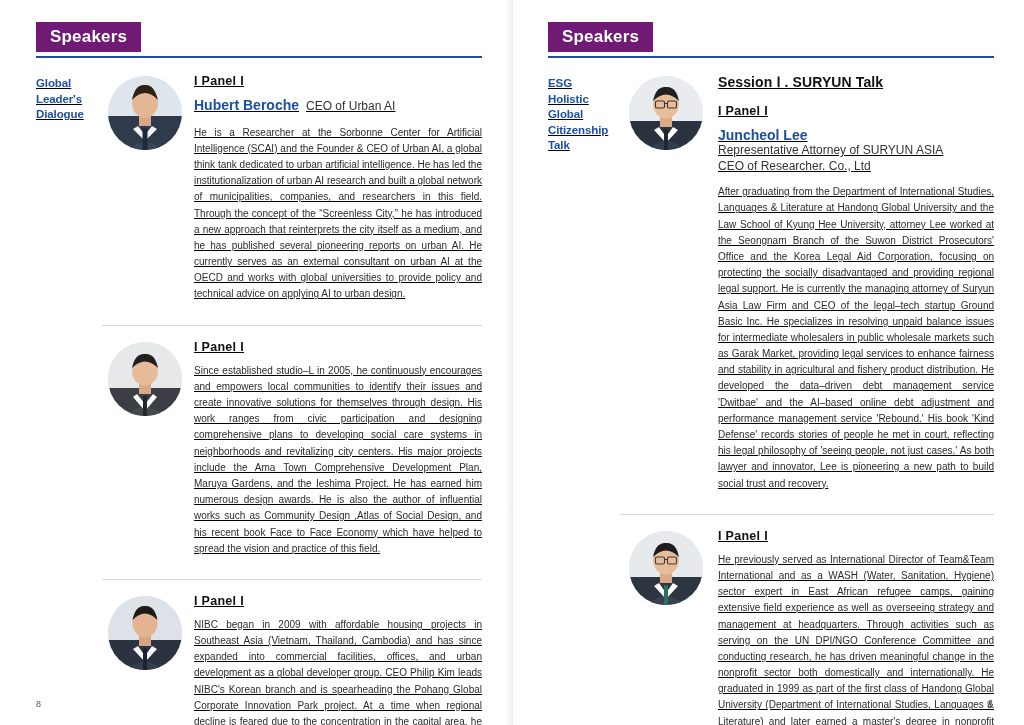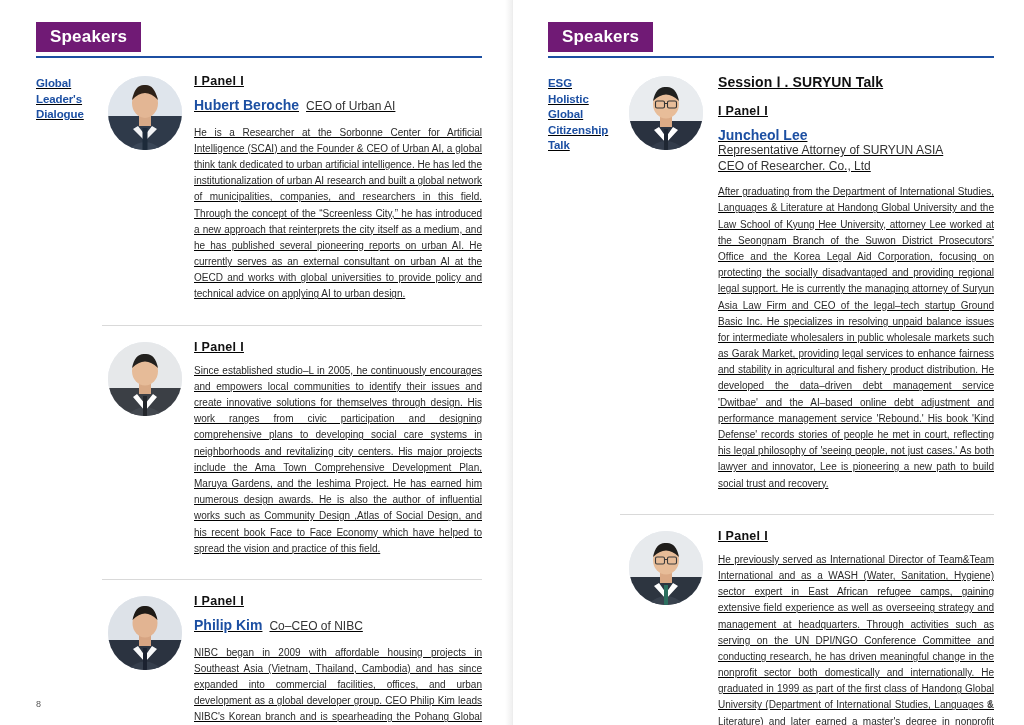--- a/index.html
+++ b/index.html
@@ -256,24 +256,20 @@
                 <rect x="31" y="38" width="12" height="12" fill="#d6a482"></rect>
                 <ellipse cx="37" cy="27" rx="12.5" ry="14.5" fill="#e2b492"></ellipse>
                 <path d="M24.5 24 q12.5 -13 25 0 q-3 -15 -12.5 -14 q-9.5 -1 -12.5 14 z" fill="#1e1a16"></path>
                 <path d="M30 50 l7 10 l7 -10 l5 3 l-12 13 l-12 -13 z" fill="#f7f8f9"></path>
                 <rect x="35" y="52" width="4" height="22" fill="#1b2230"></rect>
               </svg>
             </div>
           </div>
           <div class="entry-text">
             <div class="panel-tag">I Panel I</div>
-            <div class="name-line">
-              <span class="sp-name">Philip Kim</span>
-              <span class="sp-role">Co–CEO of NIBC</span>
-            </div>
             <p class="bio">NIBC began in 2009 with affordable housing projects in Southeast Asia (Vietnam, Thailand, Cambodia) and has since expanded into commercial facilities, offices, and urban development as a global developer group. CEO Philip Kim leads NIBC's Korean branch and is spearheading the Pohang Global Corporate Innovation Park project. At a time when regional decline is feared due to the concentration in the capital area, he is working to make Pohang a new model for revitalizing regional cities and a place where global talent would want to live.</p>
           </div>
         </div>
 
         <div class="divider"></div>
 
       </div>
     </div>
 
     <div class="page-number">8</div>

